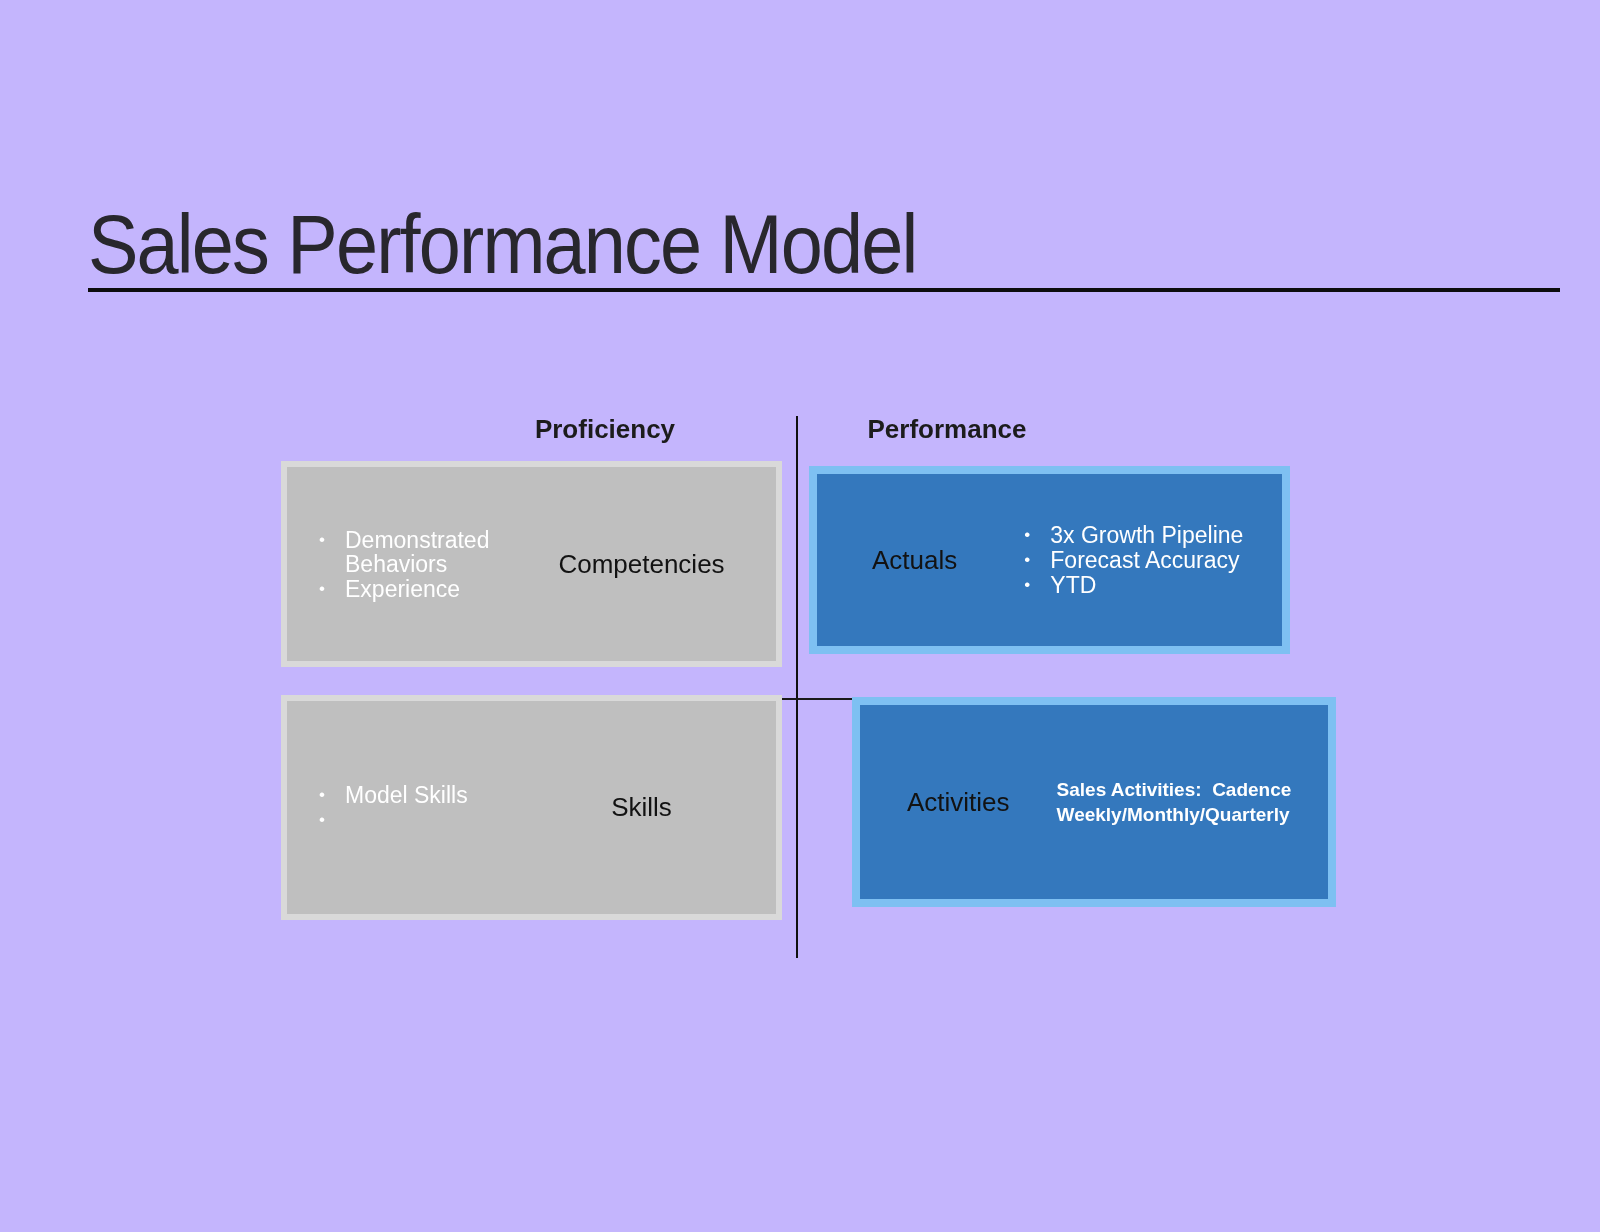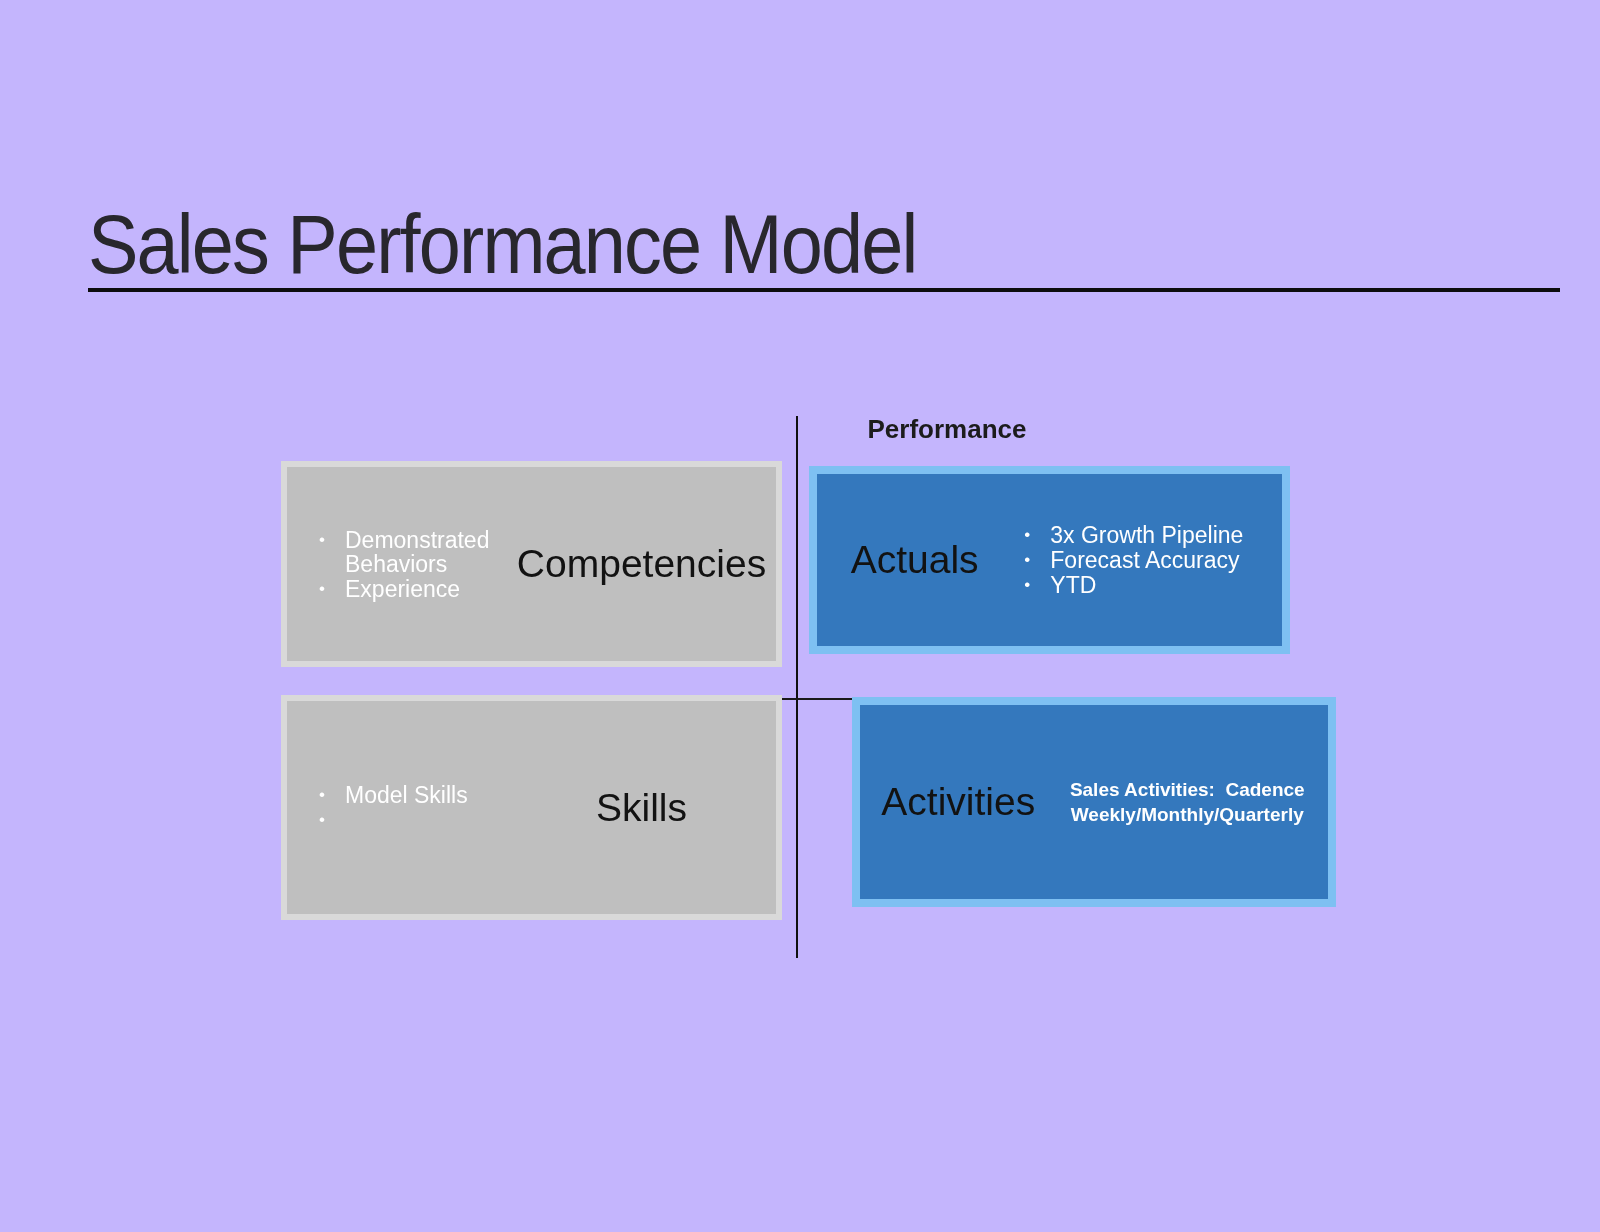--- a/index.html
+++ b/index.html
@@ -83,21 +83,21 @@
   .quad.blue {
     background: #3478bd;
     border: 8px solid #7ec0f2;
   }
   .quad.q1 { left: 281px; top: 461px; width: 501px; height: 206px; }
   .quad.q2 { left: 809px; top: 466px; width: 481px; height: 188px; }
   .quad.q3 { left: 281px; top: 695px; width: 501px; height: 225px; }
   .quad.q4 { left: 852px; top: 697px; width: 484px; height: 210px; }
 
   .quad-label {
-    font-size: 39px;
+    font-size: 26px;
     color: #121212;
     text-align: center;
     flex: 1;
   }
 
   
   .bullets {
     display: flex;
     flex-direction: column;
     gap: 1px;
@@ -124,37 +124,38 @@
   .blue .bullet-text { font-weight: normal; }
   .q2 .label-side, .q4 .label-side {
     flex: 0 0 42%;
     display: flex;
     align-items: center;
     justify-content: center;
   }
 
   .note-block {
     flex: 1;
-    text-align: center;
+    text-align: left;
     color: #ffffff;
     font-size: 19px;
     font-weight: bold;
     line-height: 25px;
     padding-right: 10px;
   }
   .note-line { white-space: pre-wrap; display: block; }
 </style>
 </head>
 <body>
 
 <div class="slide">
 
   <h1 class="page-title">Sales Performance Model</h1>
   <div class="title-underline"></div>
 
+  <div class="col-header left">Proficiency</div>
   <div class="col-header right">Performance</div>
 
   <div class="v-axis"></div>
   <div class="h-axis"></div>
 
   <div class="quad gray q1">
     <div class="bullets">
       <div class="bullet-item">
         <span class="bullet-marker">•</span>
         <span class="bullet-text">Demonstrated Behaviors</span>

